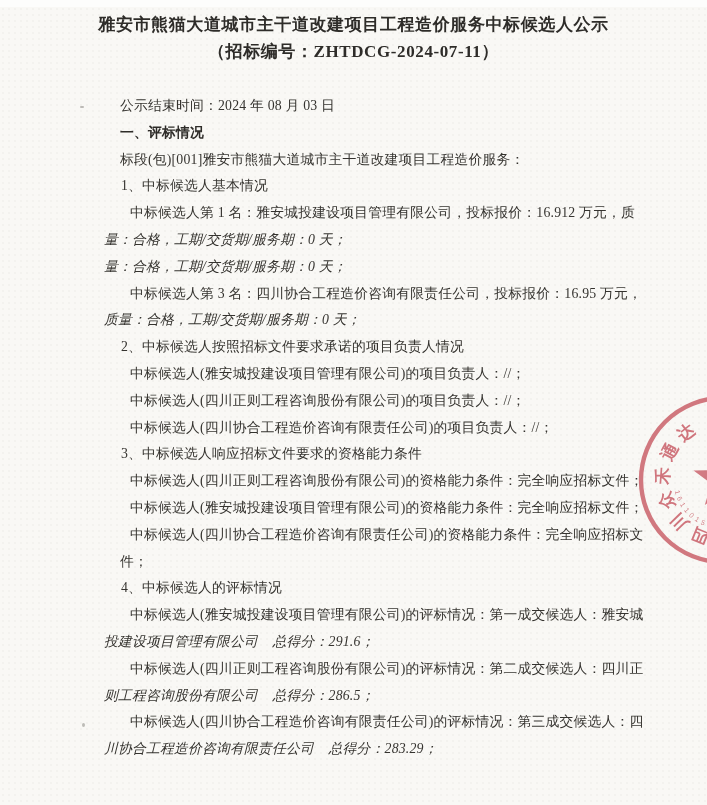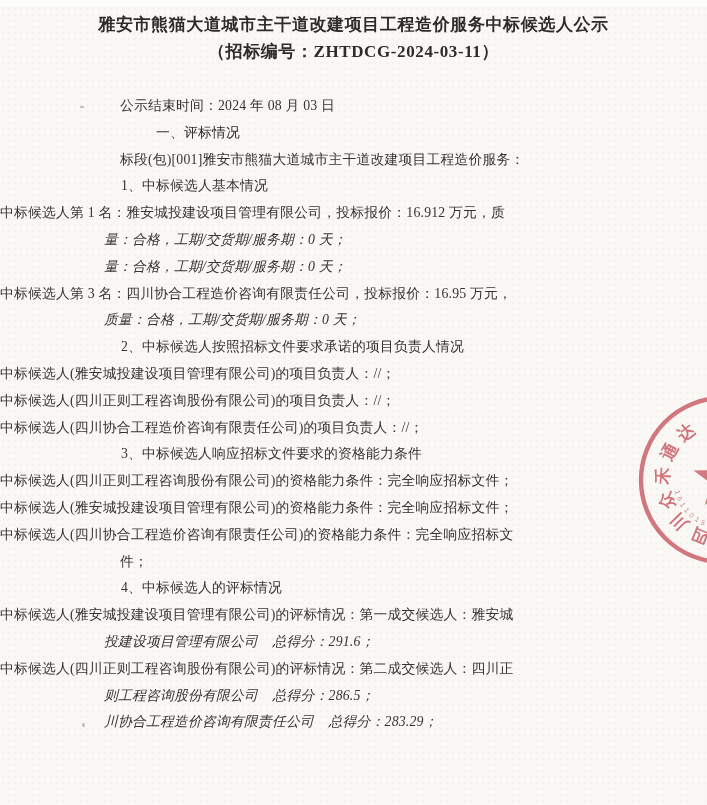--- a/index.html
+++ b/index.html
@@ -15,38 +15,38 @@
   .top-band{position:absolute;top:0;left:0;right:0;height:7px;background:#fdfdfc;}
   .content{position:relative;padding-top:11px;}
   .title-line{height:27px;line-height:27px;text-align:center;font-size:17px;
     font-weight:bold;letter-spacing:0.6px;white-space:pre;color:#2e2c29;}
   .gap{height:28px;}
   .line{height:26.8px;line-height:26.8px;font-size:13.8px;white-space:pre;
     letter-spacing:0.2px;color:#35332f;}
   .ind-m{padding-left:104px;font-style:italic;}
   .ind-a{padding-left:120px;}
   .ind-b{padding-left:121px;}
-  .ind-c{}
-  .bold{font-weight:normal;color:#2e2c29;margin-left:36px;}
+  .ind-c{padding-left:130px;}
+  .bold{font-weight:bold;color:#2e2c29;}
   .seal{position:absolute;left:633px;top:390px;width:180px;height:180px;opacity:0.78;}
   .speck{position:absolute;background:rgba(50,45,40,0.3);}
   .speck1{left:80px;top:106px;width:4px;height:2px;border-radius:1px;}
   .speck2{left:82px;top:723px;width:3px;height:4px;border-radius:50%;}
 </style>
 </head>
 <body>
 
 <div class="page">
   <div class="top-band"></div>
   <div class="speck speck1"></div>
   <div class="speck speck2"></div>
 
   <div class="content">
     <div class="title-line">雅安市熊猫大道城市主干道改建项目工程造价服务中标候选人公示</div>
-    <div class="title-line">（招标编号：ZHTDCG-2024-03-11）</div>
+    <div class="title-line">（招标编号：ZHTDCG-2024-07-11）</div>
     <div class="gap"></div>
 
     <div class="line ind-a">公示结束时间：2024 年 08 月 03 日</div>
     <div class="line ind-a bold">一、评标情况</div>
     <div class="line ind-a">标段(包)[001]雅安市熊猫大道城市主干道改建项目工程造价服务：</div>
     <div class="line ind-b">1、中标候选人基本情况</div>
     <div class="line ind-c">中标候选人第 1 名：雅安城投建设项目管理有限公司，投标报价：16.912 万元，质</div>
     <div class="line ind-m">量：合格，工期/交货期/服务期：0 天；</div>
     <div class="line ind-m">量：合格，工期/交货期/服务期：0 天；</div>
     <div class="line ind-c">中标候选人第 3 名：四川协合工程造价咨询有限责任公司，投标报价：16.95 万元，</div>
@@ -58,20 +58,21 @@
     <div class="line ind-b">3、中标候选人响应招标文件要求的资格能力条件</div>
     <div class="line ind-c">中标候选人(四川正则工程咨询股份有限公司)的资格能力条件：完全响应招标文件；</div>
     <div class="line ind-c">中标候选人(雅安城投建设项目管理有限公司)的资格能力条件：完全响应招标文件；</div>
     <div class="line ind-c">中标候选人(四川协合工程造价咨询有限责任公司)的资格能力条件：完全响应招标文</div>
     <div class="line ind-a">件；</div>
     <div class="line ind-b">4、中标候选人的评标情况</div>
     <div class="line ind-c">中标候选人(雅安城投建设项目管理有限公司)的评标情况：第一成交候选人：雅安城</div>
     <div class="line ind-m">投建设项目管理有限公司    总得分：291.6；</div>
     <div class="line ind-c">中标候选人(四川正则工程咨询股份有限公司)的评标情况：第二成交候选人：四川正</div>
     <div class="line ind-m">则工程咨询股份有限公司    总得分：286.5；</div>
+    <div class="line ind-c">中标候选人(四川协合工程造价咨询有限责任公司)的评标情况：第三成交候选人：四</div>
     <div class="line ind-m">川协合工程造价咨询有限责任公司    总得分：283.29；</div>
   </div>
 
   <svg class="seal" viewBox="633 390 180 180" xmlns="http://www.w3.org/2000/svg">
     <g fill="#c0424e" stroke="none">
       <circle cx="723" cy="480" r="82" fill="none" stroke="#c0424e" stroke-width="4.4" stroke-opacity="0.9"></circle>
       <polygon fill-opacity="0.88" points="723,449 730.3,470 752.5,470.4 734.8,483.8 741.2,505.1 723,492.4 704.8,505.1 711.2,483.8 693.5,470.4 715.7,470"></polygon>
       <g font-family="Liberation Serif, DejaVu Serif, serif" font-size="17" font-weight="bold" text-anchor="middle" fill="#c0424e" fill-opacity="0.92">
         <g transform="translate(700.5,535.6) rotate(-158)">
             <text dominant-baseline="central">四</text>

